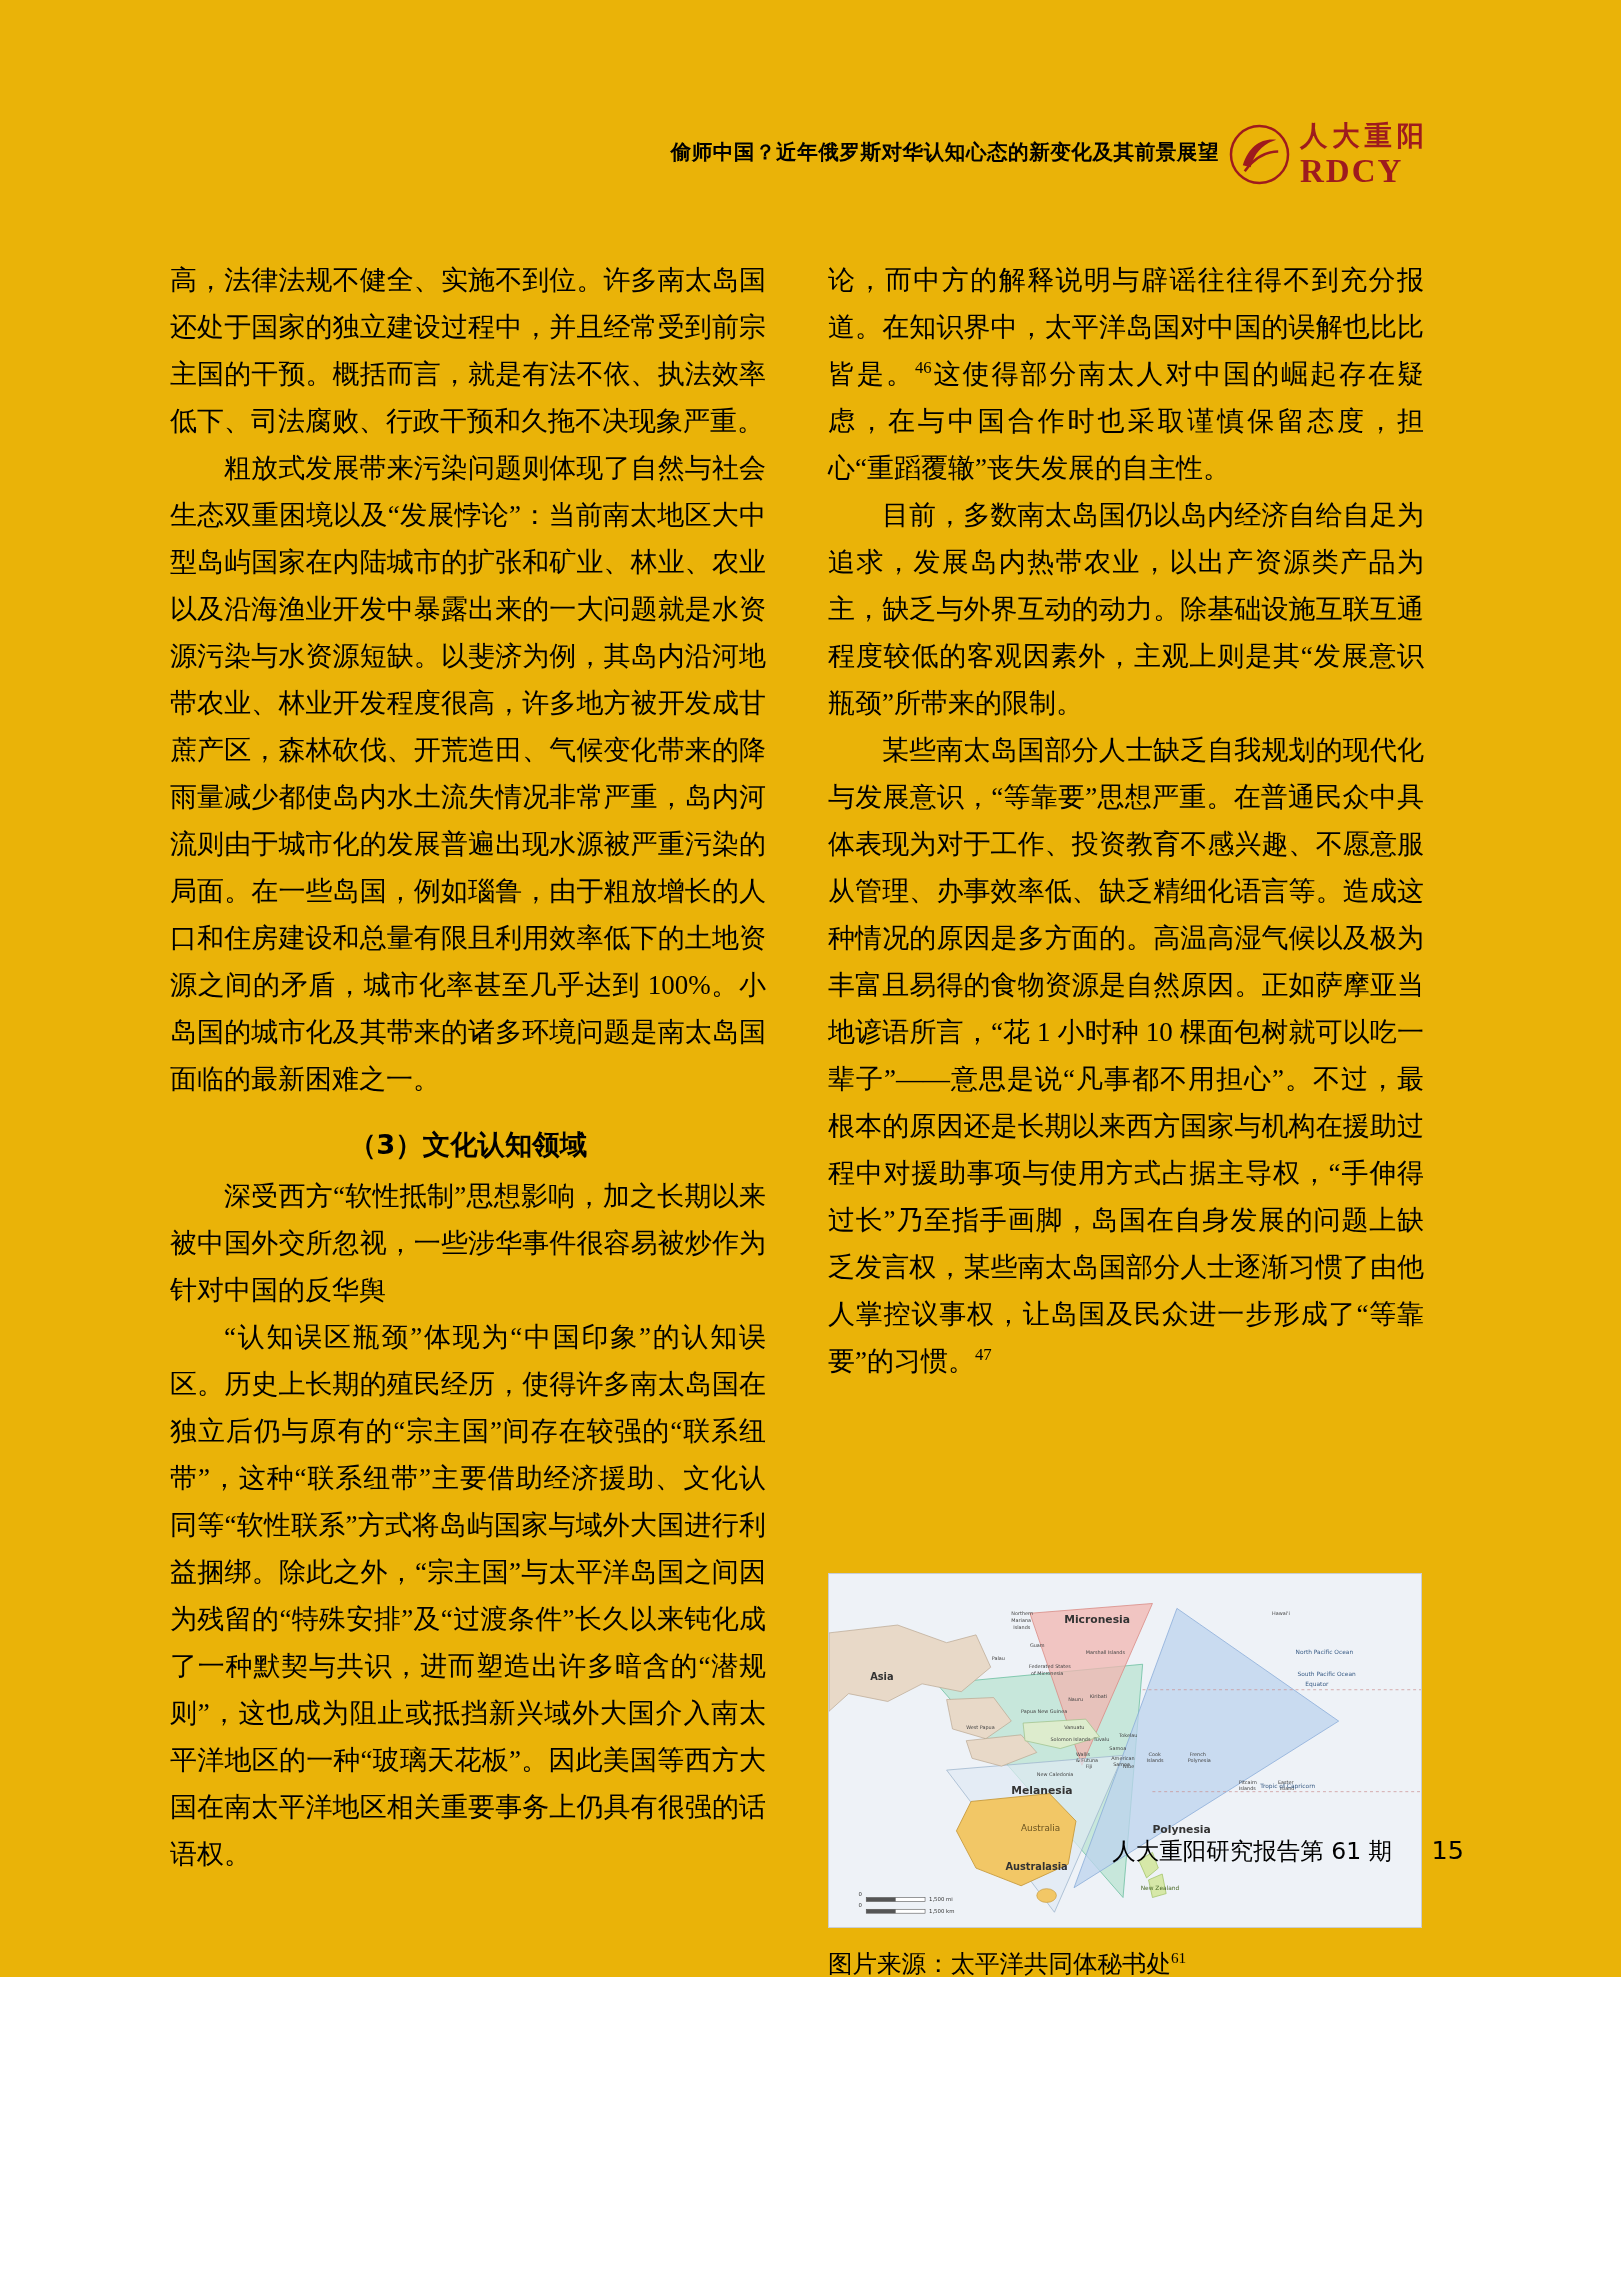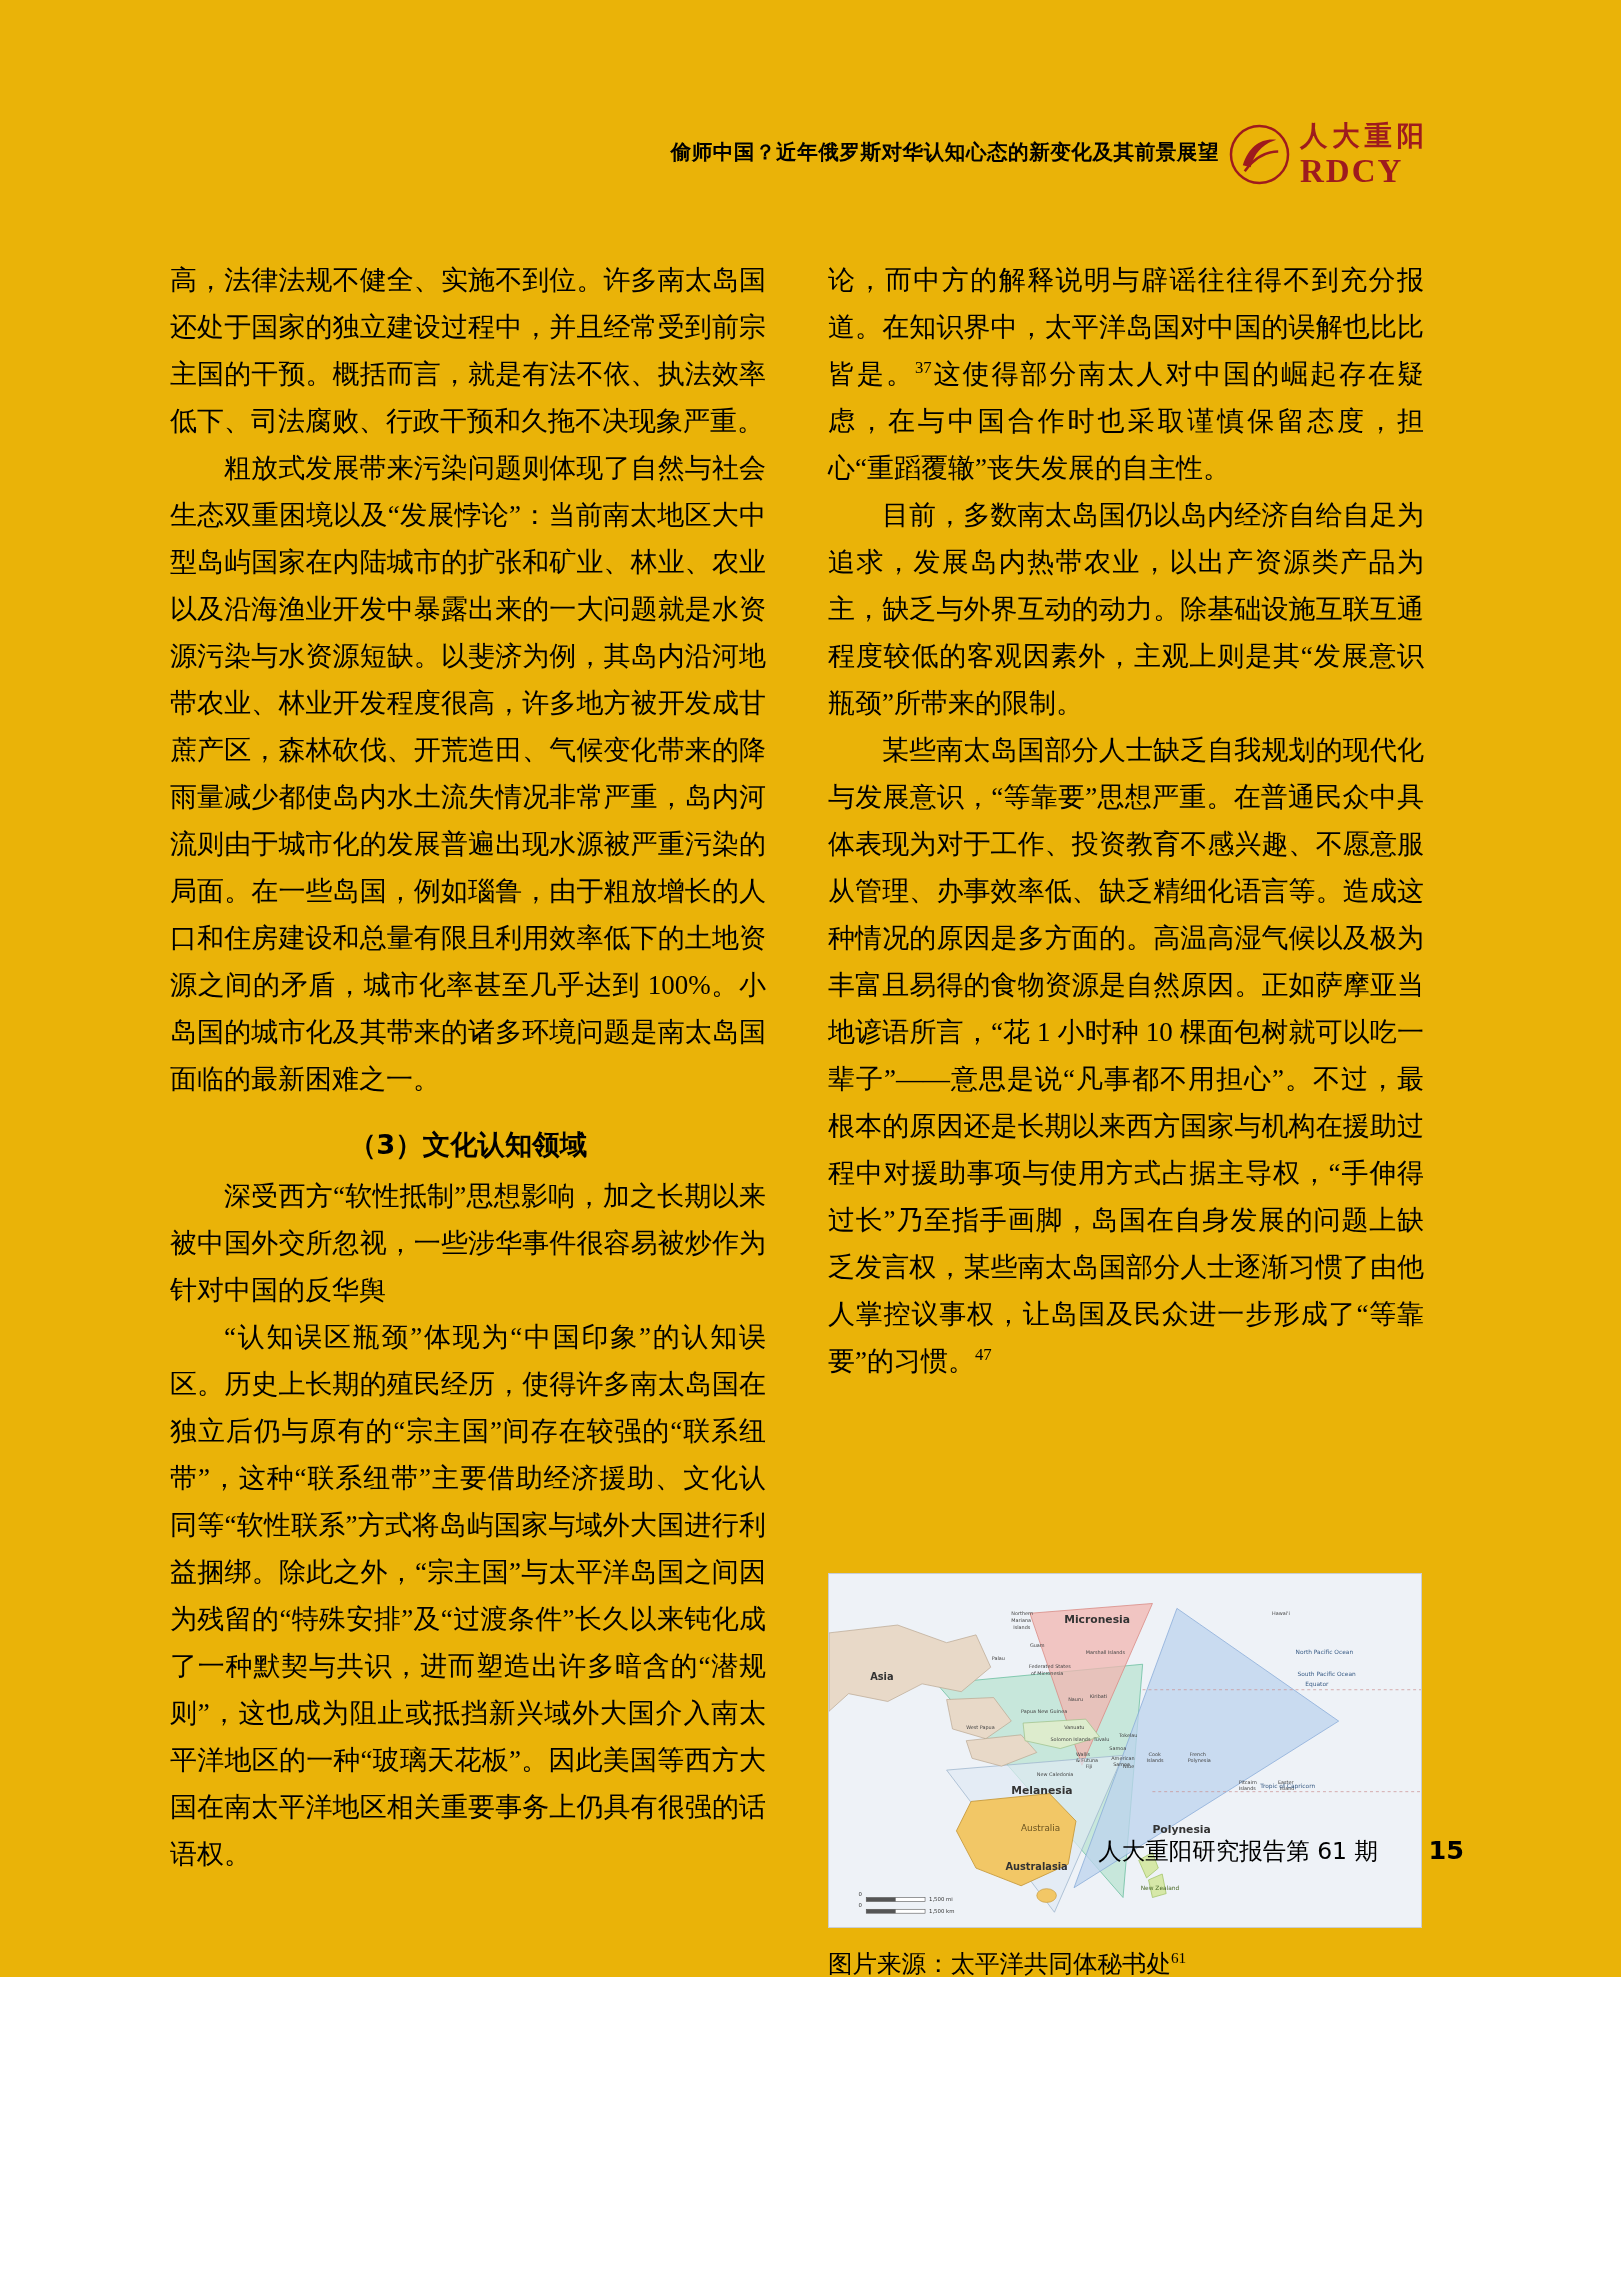--- a/index.html
+++ b/index.html
@@ -134,22 +134,22 @@
   .footer {
     position: absolute;
     right: 157px;
     bottom: 110px;
     font-size: 23.5px;
     font-family: "DejaVu Sans", "Liberation Sans", sans-serif;
     white-space: nowrap;
   }
   .footer .pg {
     display: inline-block;
-    margin-left: 43px;
-    font-weight: bold;
+    margin-left: 32px;
+    font-weight: normal;
     font-size: 25.5px;
   }
 </style>
 </head>
 <body>
 
 <div class="page">
 
   <div class="header">
     <div class="header-title">偷师中国？近年俄罗斯对华认知心态的新变化及其前景展望</div>
@@ -166,21 +166,21 @@
 
   <div class="col col-left">
     <p class="noindent">高，法律法规不健全、实施不到位。许多南太岛国还处于国家的独立建设过程中，并且经常受到前宗主国的干预。概括而言，就是有法不依、执法效率低下、司法腐败、行政干预和久拖不决现象严重。</p>
     <p>粗放式发展带来污染问题则体现了自然与社会生态双重困境以及“发展悖论”：当前南太地区大中型岛屿国家在内陆城市的扩张和矿业、林业、农业以及沿海渔业开发中暴露出来的一大问题就是水资源污染与水资源短缺。以斐济为例，其岛内沿河地带农业、林业开发程度很高，许多地方被开发成甘蔗产区，森林砍伐、开荒造田、气候变化带来的降雨量减少都使岛内水土流失情况非常严重，岛内河流则由于城市化的发展普遍出现水源被严重污染的局面。在一些岛国，例如瑙鲁，由于粗放增长的人口和住房建设和总量有限且利用效率低下的土地资源之间的矛盾，城市化率甚至几乎达到 100%。小岛国的城市化及其带来的诸多环境问题是南太岛国面临的最新困难之一。</p>
     <h3 class="sec-head">（3）文化认知领域</h3>
     <p>深受西方“软性抵制”思想影响，加之长期以来被中国外交所忽视，一些涉华事件很容易被炒作为针对中国的反华舆</p>
     <p>“认知误区瓶颈”体现为“中国印象”的认知误区。历史上长期的殖民经历，使得许多南太岛国在独立后仍与原有的“宗主国”间存在较强的“联系纽带”，这种“联系纽带”主要借助经济援助、文化认同等“软性联系”方式将岛屿国家与域外大国进行利益捆绑。除此之外，“宗主国”与太平洋岛国之间因为残留的“特殊安排”及“过渡条件”长久以来钝化成了一种默契与共识，进而塑造出许多暗含的“潜规则”，这也成为阻止或抵挡新兴域外大国介入南太平洋地区的一种“玻璃天花板”。因此美国等西方大国在南太平洋地区相关重要事务上仍具有很强的话语权。</p>
   </div>
 
   <div class="col col-right">
-    <p class="noindent"><span>论，而中方的解释说明与辟谣往往得不到充分报道。在知识界中，太平洋岛国对中国的误解也比比皆是。</span><sup>37</sup><span>这使得部分南太人对中国的崛起存在疑虑，在与中国合作时也采取谨慎保留态度，担心“重蹈覆辙”丧失发展的自主性。</span></p>
+    <p class="noindent"><span>论，而中方的解释说明与辟谣往往得不到充分报道。在知识界中，太平洋岛国对中国的误解也比比皆是。</span><sup>46</sup><span>这使得部分南太人对中国的崛起存在疑虑，在与中国合作时也采取谨慎保留态度，担心“重蹈覆辙”丧失发展的自主性。</span></p>
     <p><span>目前，多数南太岛国仍以岛内经济自给自足为追求，发展岛内热带农业，以出产资源类产品为主，缺乏与外界互动的动力。除基础设施互联互通程度较低的客观因素外，主观上则是其“发展意识瓶颈”所带来的限制。</span></p>
     <p><span>某些南太岛国部分人士缺乏自我规划的现代化与发展意识，“等靠要”思想严重。在普通民众中具体表现为对于工作、投资教育不感兴趣、不愿意服从管理、办事效率低、缺乏精细化语言等。造成这种情况的原因是多方面的。高温高湿气候以及极为丰富且易得的食物资源是自然原因。正如萨摩亚当地谚语所言，“花 1 小时种 10 棵面包树就可以吃一辈子”——意思是说“凡事都不用担心”。不过，最根本的原因还是长期以来西方国家与机构在援助过程中对援助事项与使用方式占据主导权，“手伸得过长”乃至指手画脚，岛国在自身发展的问题上缺乏发言权，某些南太岛国部分人士逐渐习惯了由他人掌控议事权，让岛国及民众进一步形成了“等靠要”的习惯。</span><sup>47</sup></p>
   </div>
 
   <div class="figure">
     <div class="map-box">
       <svg class="map-svg" width="592" height="353" viewBox="0 0 604 360">
         <rect x="0" y="0" width="604" height="360" fill="#eef2f7"></rect>
 
         <polygon points="110,112 320,92 300,330" fill="#b9e3d2" fill-opacity="0.75" stroke="#6bbfa0" stroke-width="0.8"></polygon>

